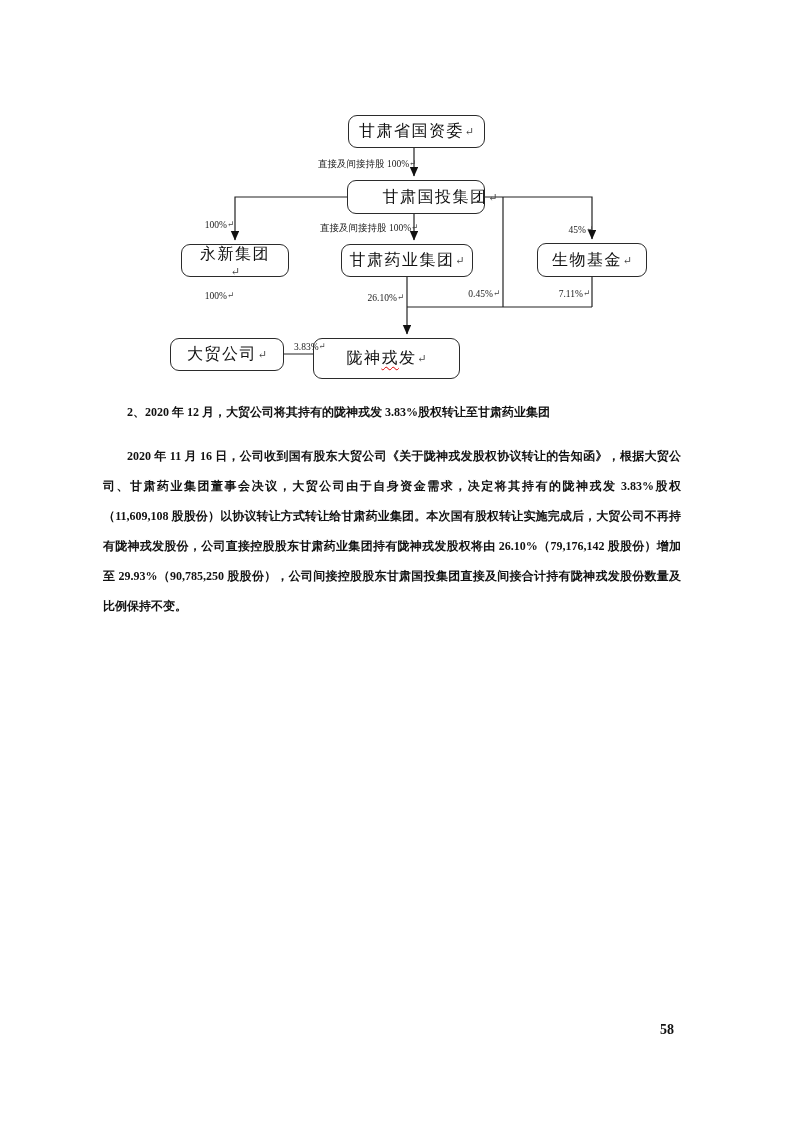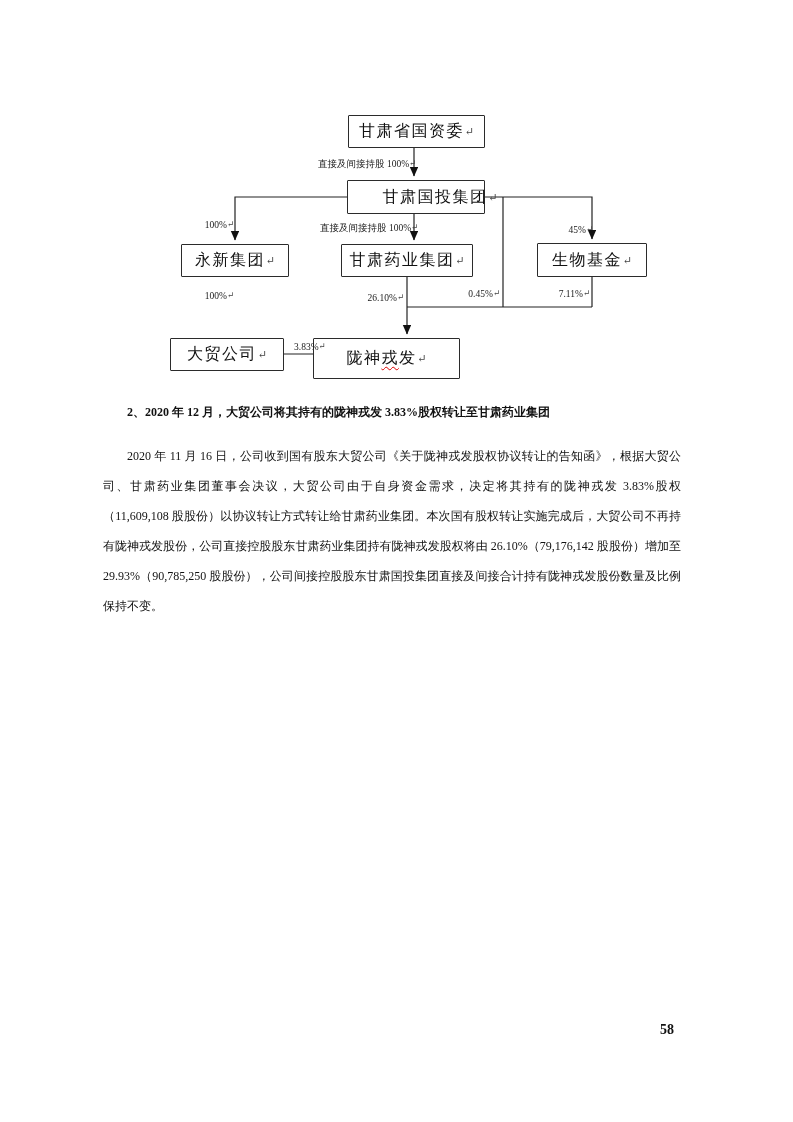--- a/index.html
+++ b/index.html
@@ -12,21 +12,21 @@
     color:#111;
   }
   
   #diagram{position:absolute;left:0;top:0;width:793px;height:400px;}
   #diagram svg{position:absolute;left:0;top:0;}
   .node{
     position:absolute;
     box-sizing:border-box;
     background:#fff;
     border:1.4px solid #2b2b2b;
-    border-radius:1px;
+    border-radius:9px;
     display:flex;align-items:center;justify-content:center;
     font-size:16px;letter-spacing:1.5px;
     white-space:nowrap;
   }
   .node .rm{font-size:11px;letter-spacing:0;color:#444;margin-left:1px;}
   .edge-label{
     position:absolute;
     font-size:9.5px;letter-spacing:0;
     color:#1a1a1a;white-space:nowrap;
   }
@@ -39,21 +39,21 @@
     text-underline-offset:3px;
   }
   
   #content{
     position:absolute;left:103px;top:397px;width:578px;
     font-size:12px;line-height:30px;
     text-align:justify;
   }
   #content p{margin:0;text-indent:2em;}
   #content .heading{font-weight:bold;margin-bottom:14px;}
-  #content .p1{margin-bottom:12px;}
+  #content .p1{margin-bottom:12px;font-weight:bold;}
   #content .p2{margin-top:20px;}
   #content .p3{margin-top:8px;}
   
   #page-number{
     position:absolute;left:650px;top:1022px;width:34px;
     font-size:14px;font-weight:bold;text-align:center;
   }
 </style>
 </head>
 <body>
@@ -82,21 +82,21 @@
     </svg>
 
     <div class="node" style="left:348px;top:115px;width:137px;height:33px;">
       <span>甘肃省国资委</span>
         <span class="rm">↵</span>
     </div>
     <div class="node" style="left:347px;top:180px;width:138px;height:34px;padding-left:48px;">
       <span>甘肃国投集团</span>
         <span class="rm">↵</span>
     </div>
-    <div class="node" style="left:181px;top:244px;width:108px;height:33px;">
+    <div class="node" style="left:181px;top:244px;width:108px;height:33px;flex-direction:column;">
       <span>永新集团</span>
         <span class="rm">↵</span>
     </div>
     <div class="node" style="left:341px;top:244px;width:132px;height:33px;">
       <span>甘肃药业集团</span>
         <span class="rm">↵</span>
     </div>
     <div class="node" style="left:537px;top:243px;width:110px;height:34px;">
       <span>生物基金</span>
         <span class="rm">↵</span>

